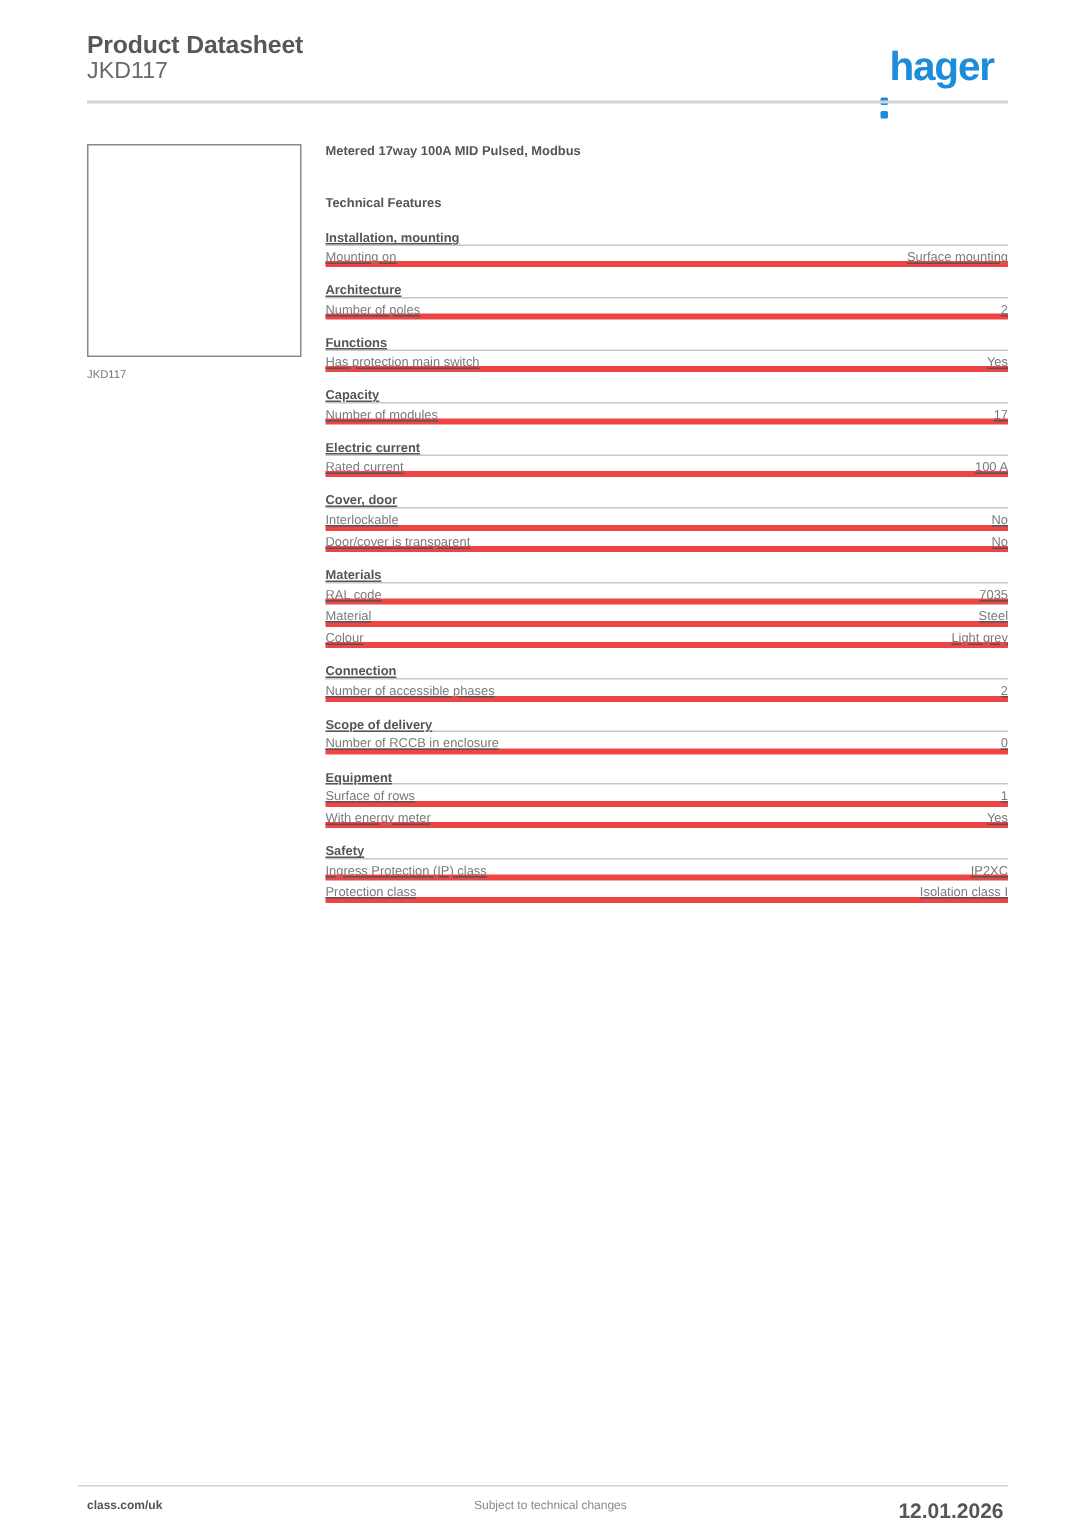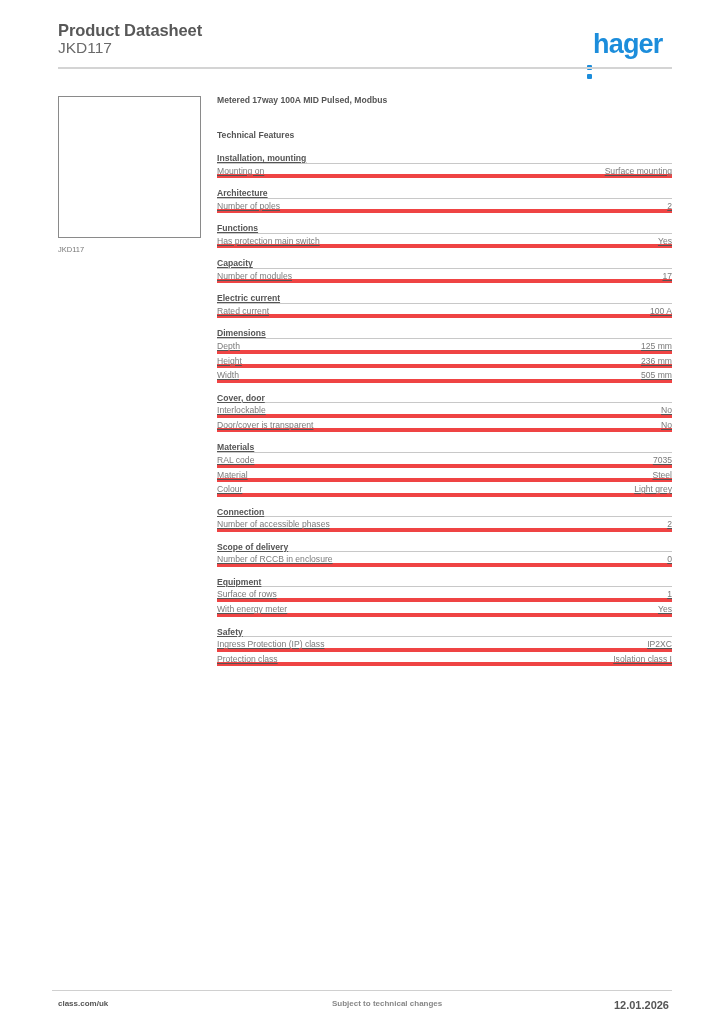--- a/index.html
+++ b/index.html
@@ -15,22 +15,22 @@
   .image-caption { position: absolute; left: 58px; top: 245px; font-size: 7.5px; color: #777; }
   .content { position: absolute; left: 217px; top: 95px; width: 455px; }
   .product-name { font-size: 8.6px; font-weight: bold; color: #555; height: 12px; }
   .section-title { margin-top: 23px; font-size: 8.6px; font-weight: bold; color: #555; height: 12px; }
   .groups { margin-top: 11px; text-decoration: underline; }
   .group { margin-bottom: 10px; }
   .group-title { font-size: 8.6px; font-weight: bold; color: #555; height: 10.5px; line-height: 10px; border-bottom: 1px solid #c8c8c8; }
   .row { display: flex; justify-content: space-between; font-size: 8.6px; color: #7a7a7a; height: 14.6px; line-height: 13px; padding-top: 1px; border-bottom: 4px solid #ef4444; }
   .footer-rule { position: absolute; left: 52px; top: 990px; width: 620px; height: 1px; background: #d0d0d0; }
   .footer-left { position: absolute; left: 58px; top: 999px; font-size: 8px; font-weight: bold; color: #555; }
-  .footer-center { position: absolute; left: 332px; top: 999px; font-size: 8px; color: #888; font-weight: bold; }
-  .footer-right { position: absolute; right: 55px; top: 999px; font-size: 11px; font-weight: bold; color: #555; }
+  .footer-center { position: absolute; left: 316px; top: 999px; font-size: 8px; color: #888; }
+  .footer-right { position: absolute; right: 55px; top: 999px; font-size: 14px; font-weight: bold; color: #555; }
 </style>
 </head>
 <body>
 
 <div>
   <div class="header-title">Product Datasheet</div>
   <div class="header-sub">JKD117</div>
   <div class="logo"><span class="colon"><i style="top:12px"></i><i style="top:21px"></i></span><span>hager</span></div>
   <div class="header-rule"></div>
 </div>
@@ -68,35 +68,20 @@
         <div class="row">
           <span>Number of modules</span>
           <span>17</span>
         </div>
       </div>
       <div class="group">
         <div class="group-title">Electric current</div>
         <div class="row">
           <span>Rated current</span>
           <span>100 A</span>
-        </div>
-      </div>
-      <div class="group">
-        <div class="group-title">Dimensions</div>
-        <div class="row">
-          <span>Depth</span>
-          <span>125 mm</span>
-        </div>
-        <div class="row">
-          <span>Height</span>
-          <span>236 mm</span>
-        </div>
-        <div class="row">
-          <span>Width</span>
-          <span>505 mm</span>
         </div>
       </div>
       <div class="group">
         <div class="group-title">Cover, door</div>
         <div class="row">
           <span>Interlockable</span>
           <span>No</span>
         </div>
         <div class="row">
           <span>Door/cover is transparent</span>

